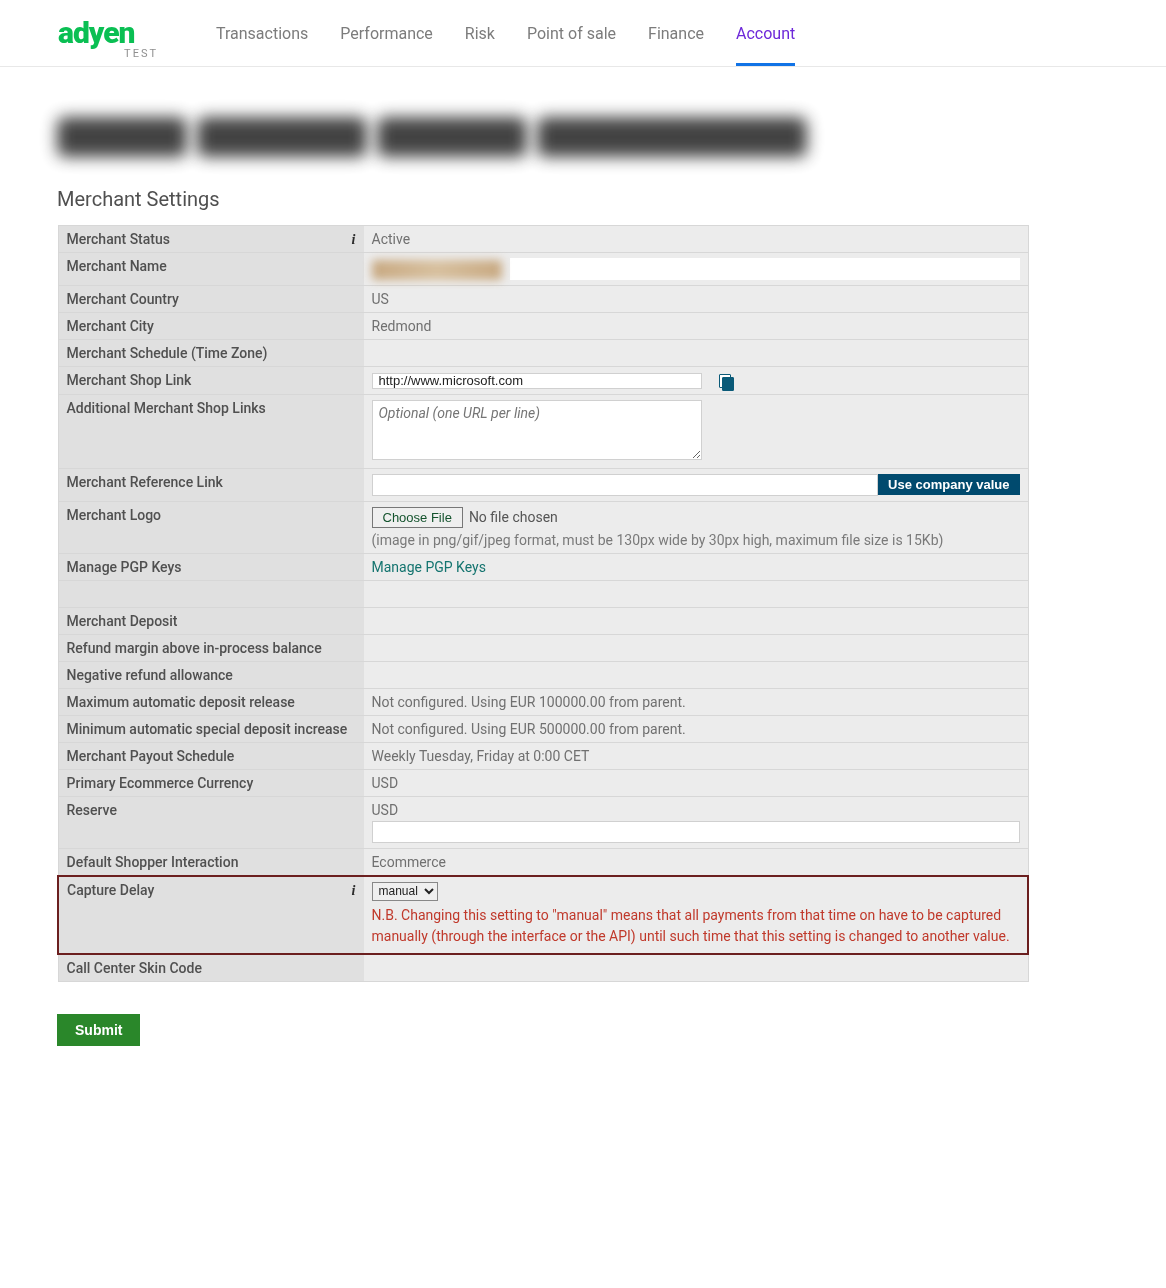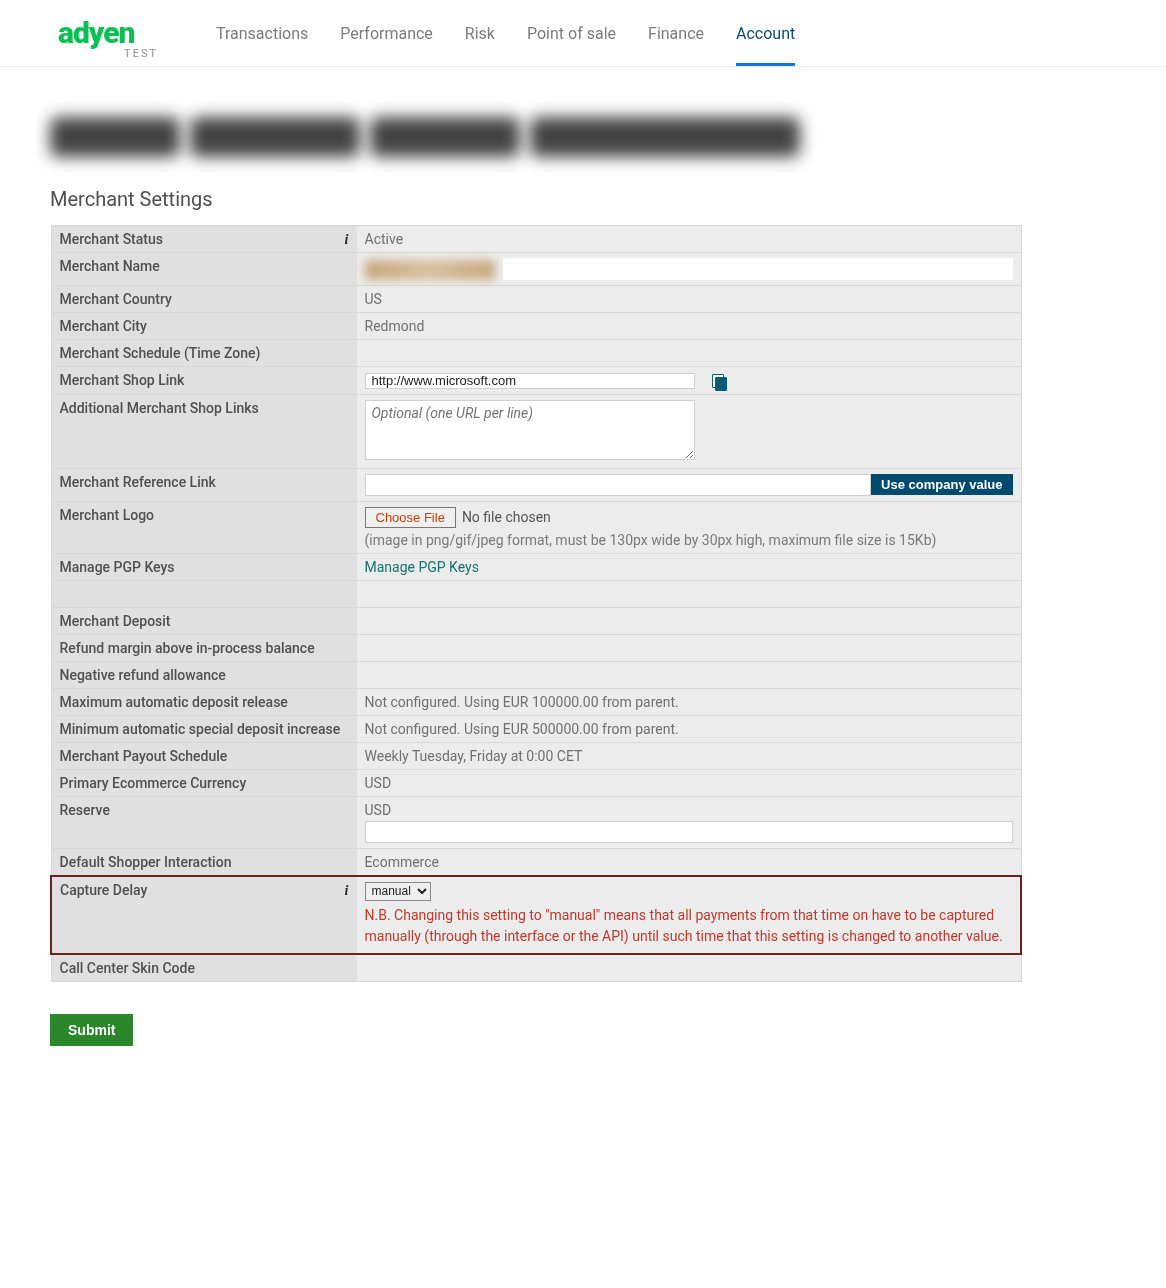--- a/index.html
+++ b/index.html
@@ -46,34 +46,35 @@
   .nav-item {
     color: #7c7c7c;
     font-size: 16px;
     cursor: pointer;
     height: 100%;
     display: flex;
     align-items: center;
     position: relative;
   }
   .nav-item.active {
-    color: #0c4a6e;
+    color: #6d28d9;
   }
   .nav-item.active::after {
     content: "";
     position: absolute;
     bottom: 0;
     left: 0;
     right: 0;
     height: 3px;
     background: #1173e6;
   }
   .content {
     padding: 50px 50px 40px 50px;
     width: 1040px;
+    margin-left: 7px;
   }
   .blurred-title {
     height: 40px;
     margin-bottom: 30px;
     display:flex;
     gap:10px;
   }
   .blur-block{
     height:100%;
     background:#222;
@@ -144,21 +145,21 @@
     resize: both;
     font-family: inherit;
   }
   .file-row { display:flex; align-items:center; gap:6px;}
   .file-btn {
     border: 1px solid #777;
     background: #efefef;
     padding: 2px 10px;
     font-size: 13px;
     cursor:pointer;
-    color:#c2410c;
+    color:#14532d;
   }
   .hint {
     color: #7a7a7a;
     font-size: 14px;
     margin-top: 4px;
   }
   .link {
     color: #14746f;
     cursor: pointer;
   }

